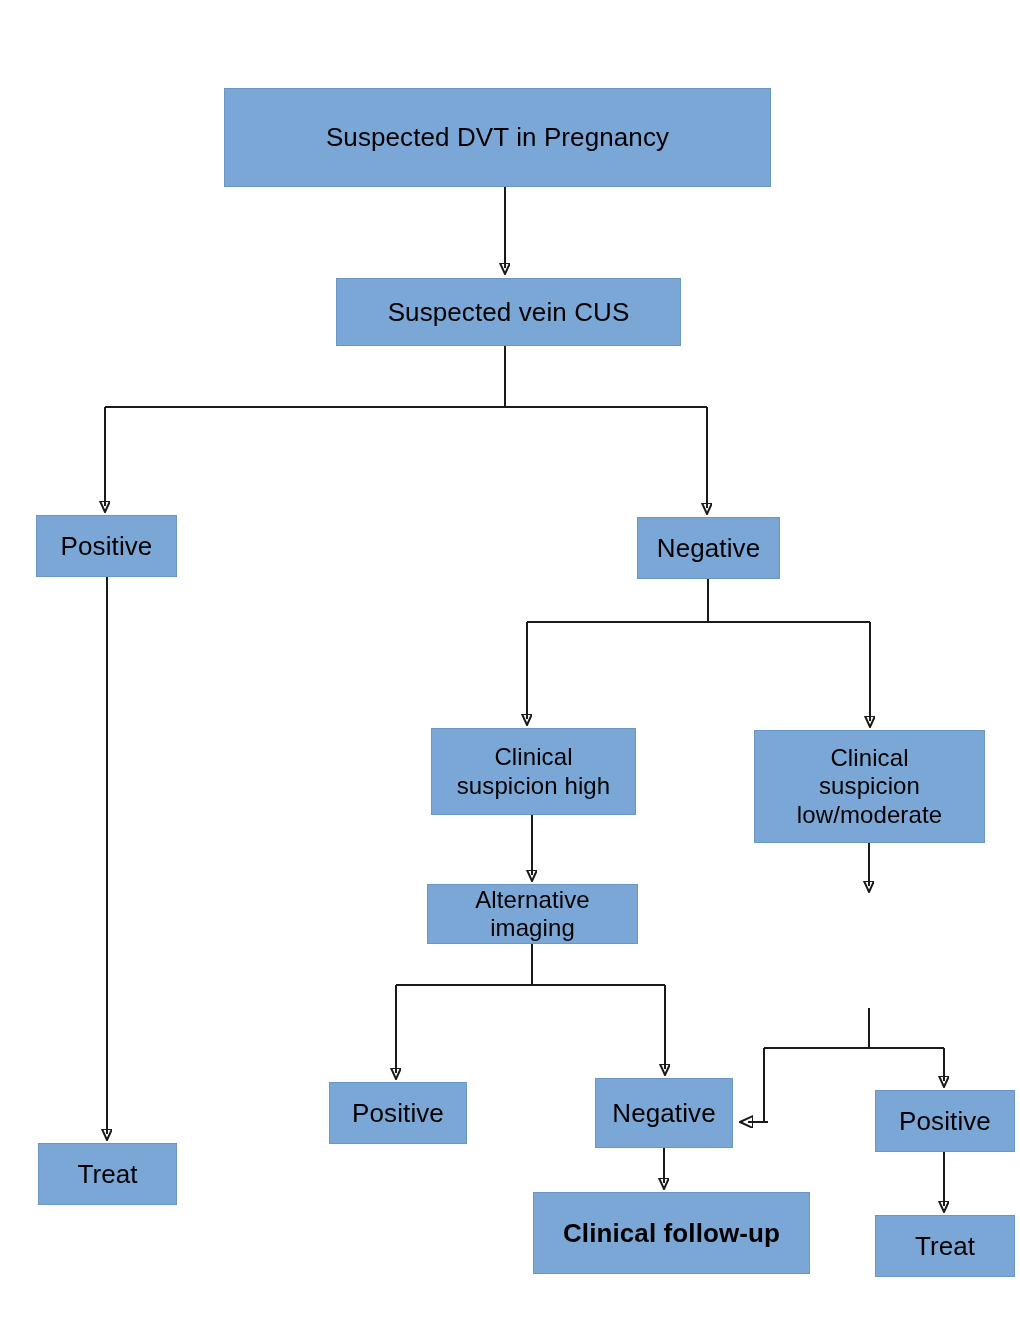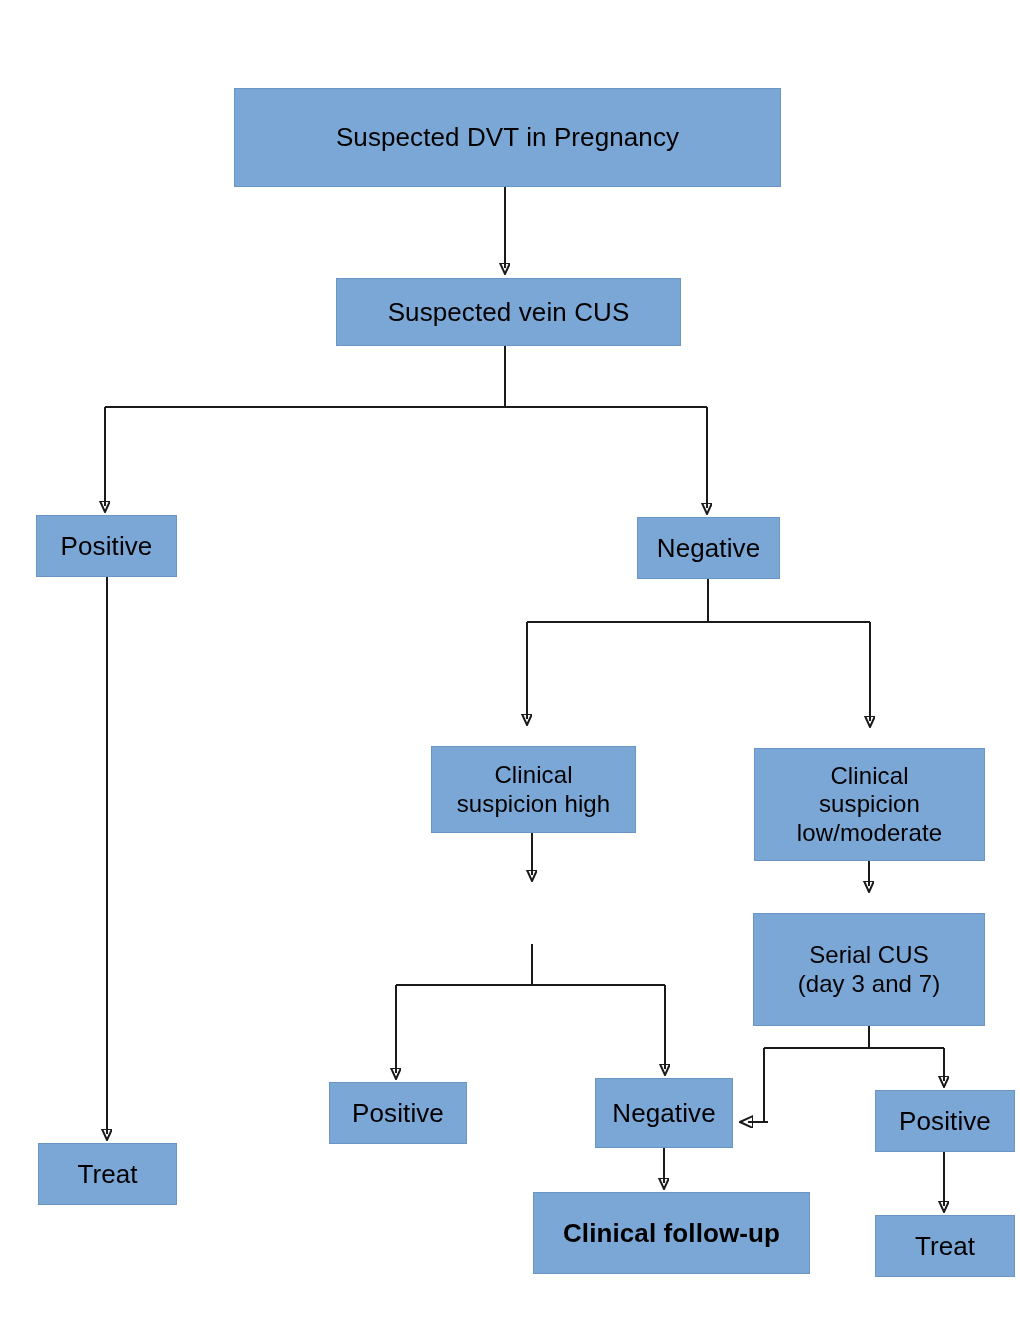--- a/index.html
+++ b/index.html
@@ -27,21 +27,21 @@
     display: flex;
     align-items: center;
     justify-content: center;
     text-align: center;
     line-height: 1.18;
     white-space: pre-line;
     font-size: 25px;
     letter-spacing: 0.1px;
     box-shadow: 0 0 0 0 rgba(0,0,0,0);
   }
-  .node.small { font-size: 24px; margin-top: 18px; }
+  .node.small { font-size: 24px; }
   .node.big   { font-size: 26px; }
   svg#edges {
     position: absolute;
     left: 0;
     top: 0;
     width: 1020px;
     height: 1320px;
     pointer-events: none;
   }
   svg#edges line, svg#edges path, svg#edges polyline {
@@ -115,31 +115,31 @@
 
     <g>
       <line x1="664" y1="1148" x2="664" y2="1183" marker-end="url(#arrow-black)"></line>
     </g>
 
     <g>
       <line x1="944" y1="1152" x2="944" y2="1206" marker-end="url(#arrow-black)"></line>
     </g>
   </svg>
 
-  <div class="node big" style="left:234px;top:88px;width:547px;height:99px;">Suspected DVT in Pregnancy</div>
+  <div class="node big" style="left:224px;top:88px;width:547px;height:99px;">Suspected DVT in Pregnancy</div>
   <div class="node big" style="left:336px;top:278px;width:345px;height:68px;">Suspected vein CUS</div>
   <div class="node big" style="left:36px;top:515px;width:141px;height:62px;">Positive</div>
   <div class="node big" style="left:637px;top:517px;width:143px;height:62px;">Negative</div>
   <div class="node small" style="left:431px;top:728px;width:205px;height:87px;">Clinical
 suspicion high</div>
   <div class="node small" style="left:754px;top:730px;width:231px;height:113px;">Clinical
 suspicion
 low/moderate</div>
-  <div class="node small" style="left:753px;top:895px;width:232px;height:113px;">Serial CUS
-(day 3 and 7)</div>
+  <div class="node small" style="left:427px;top:884px;width:211px;height:60px;">Alternative
+imaging</div>
   <div class="node big" style="left:329px;top:1082px;width:138px;height:62px;">Positive</div>
   <div class="node big" style="left:595px;top:1078px;width:138px;height:70px;">Negative</div>
   <div class="node big" style="left:875px;top:1090px;width:140px;height:62px;">Positive</div>
   <div class="node big" style="left:38px;top:1143px;width:139px;height:62px;">Treat</div>
   <div class="node big" style="left:533px;top:1192px;width:277px;height:82px;font-weight:bold;">Clinical follow-up</div>
   <div class="node big" style="left:875px;top:1215px;width:140px;height:62px;">Treat</div>
 
 </div>
 
 </body></html>

